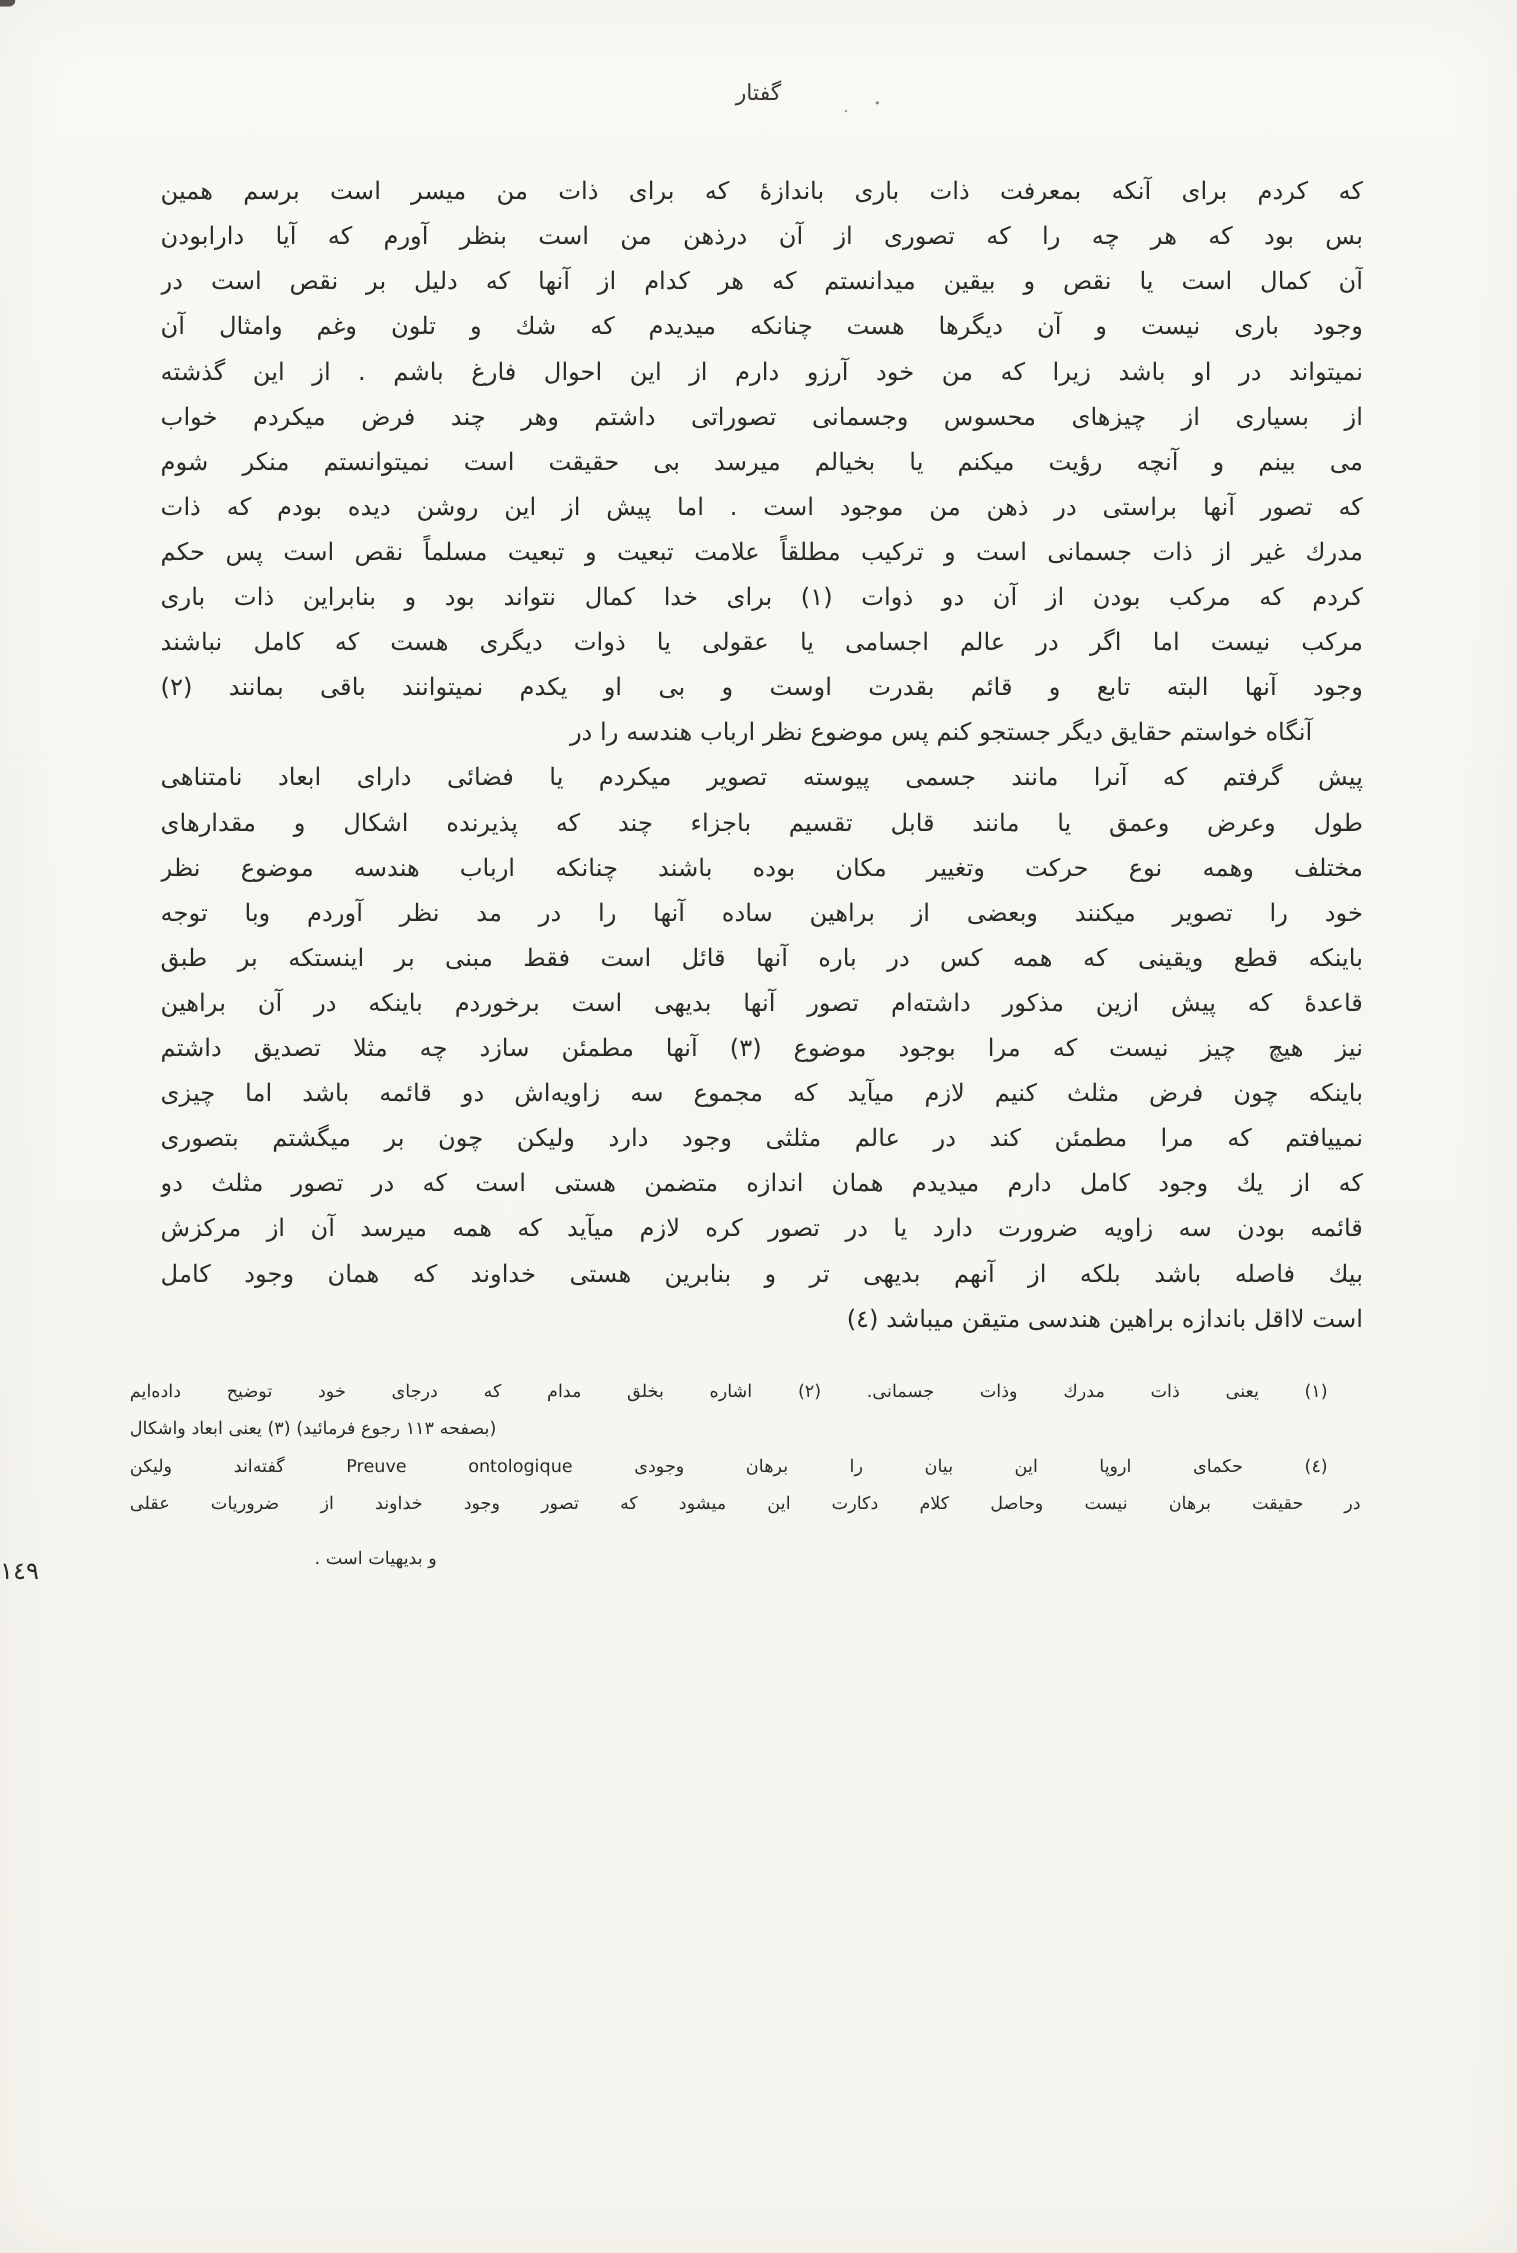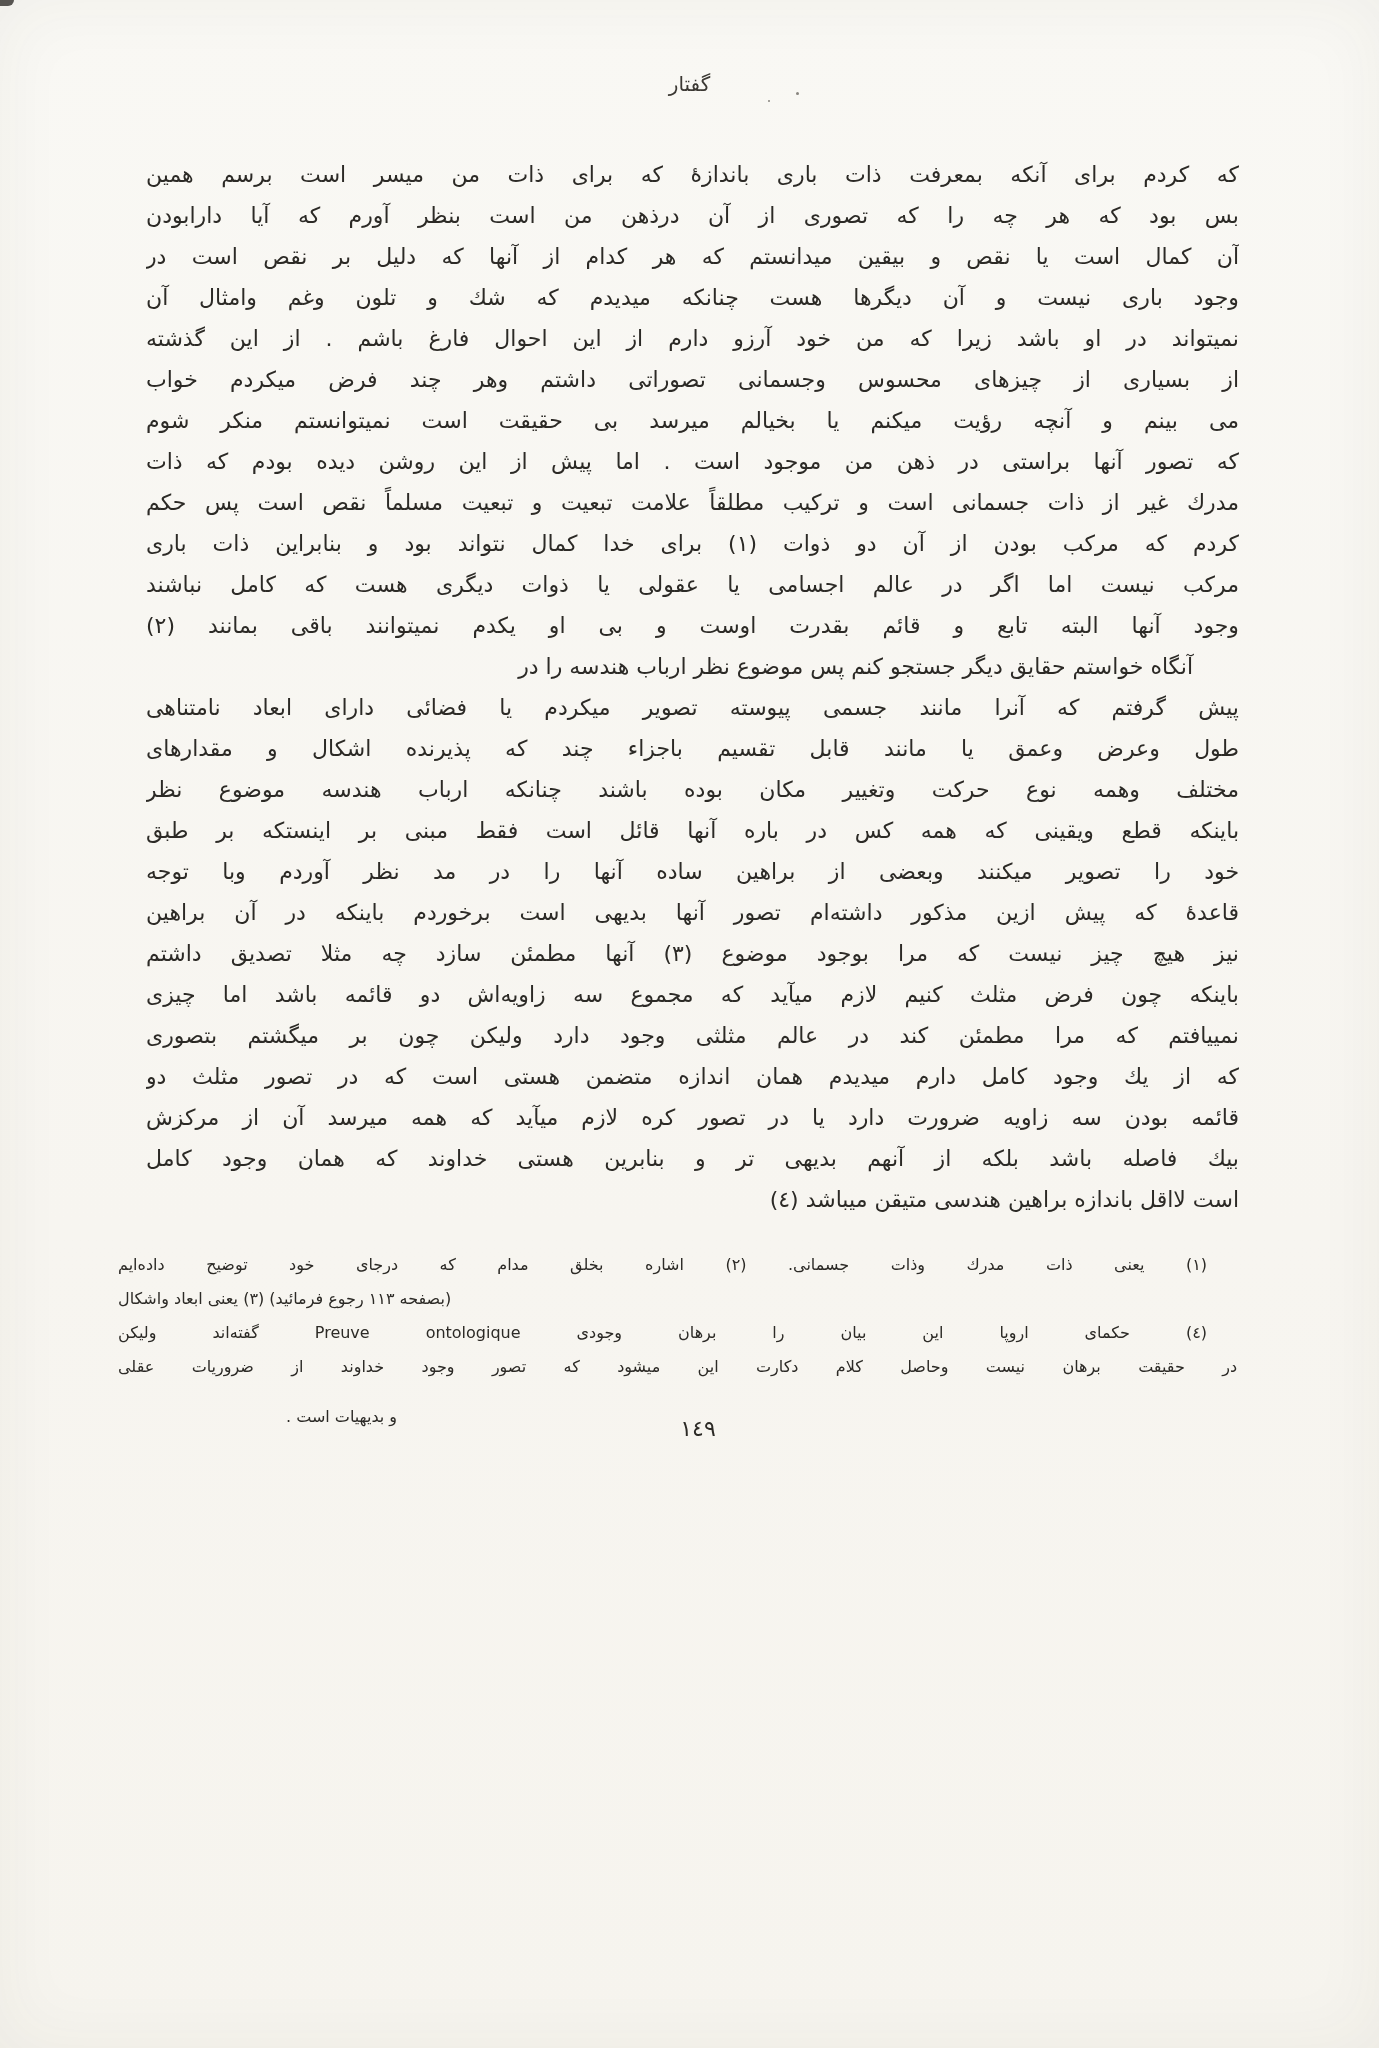--- a/index.html
+++ b/index.html
@@ -55,24 +55,22 @@
     height:34px;
     overflow:hidden;
   }
   .fn-justify { text-align:justify; text-align-last:justify; }
   .fn-ind { text-indent:30px; }
   .fn-mid { text-align:left; padding-right:112px; }
   .fn-tail { text-align:left; padding-left:168px;margin-top:16px; }
   .page-number {
     position:absolute;
     top:1416px; left:0; right:0;
-    text-align:center;
     font-size:22px;
     color:#2c2a26;
-    margin-left:17px;
   }
   .speck {
     position:absolute;
     background:#6b6861;
     border-radius:50%;
     opacity:.8;
   }
   .speck.s1 { left:796px; top:92px; width:3px; height:3px; }
   .speck.s2 { left:768px; top:100px; width:2px; height:2px; }
   .corner-mark {
@@ -104,22 +102,22 @@
       <div class="bline">می بینم و آنچه رؤیت میکنم یا بخیالم میرسد بی حقیقت است نمیتوانستم منکر شوم</div>
       <div class="bline">که تصور آنها براستی در ذهن من موجود است . اما پیش از این روشن دیده بودم که ذات</div>
       <div class="bline">مدرك غیر از ذات جسمانی است و ترکیب مطلقاً علامت تبعیت و تبعیت مسلماً نقص است پس حکم</div>
       <div class="bline">کردم که مرکب بودن از آن دو ذوات (۱) برای خدا کمال نتواند بود و بنابراین ذات باری</div>
       <div class="bline">مرکب نیست اما اگر در عالم اجسامی یا عقولی یا ذوات دیگری هست که کامل نباشند</div>
       <div class="bline">وجود آنها البته تابع و قائم بقدرت اوست و بی او یکدم نمیتوانند باقی بمانند (۲)</div>
       <div class="bline para-start">آنگاه خواستم حقایق دیگر جستجو کنم پس موضوع نظر ارباب هندسه را در</div>
       <div class="bline">پیش گرفتم که آنرا مانند جسمی پیوسته تصویر میکردم یا فضائی دارای ابعاد نامتناهی</div>
       <div class="bline">طول وعرض وعمق یا مانند قابل تقسیم باجزاء چند که پذیرنده اشکال و مقدارهای</div>
       <div class="bline">مختلف وهمه نوع حرکت وتغییر مکان بوده باشند چنانکه ارباب هندسه موضوع نظر</div>
+      <div class="bline">خود را تصویر میکنند وبعضی از براهین ساده آنها را در مد نظر آوردم وبا توجه</div>
       <div class="bline">باینکه قطع ویقینی که همه کس در باره آنها قائل است فقط مبنی بر اینستکه بر طبق</div>
-      <div class="bline">خود را تصویر میکنند وبعضی از براهین ساده آنها را در مد نظر آوردم وبا توجه</div>
       <div class="bline">قاعدهٔ که پیش ازین مذکور داشته‌ام تصور آنها بدیهی است برخوردم باینکه در آن براهین</div>
       <div class="bline">نیز هیچ چیز نیست که مرا بوجود موضوع (۳) آنها مطمئن سازد چه مثلا تصدیق داشتم</div>
       <div class="bline">باینکه چون فرض مثلث کنیم لازم میآید که مجموع سه زاویه‌اش دو قائمه باشد اما چیزی</div>
       <div class="bline">نمییافتم که مرا مطمئن کند در عالم مثلثی وجود دارد ولیکن چون بر میگشتم بتصوری</div>
       <div class="bline">که از یك وجود کامل دارم میدیدم همان اندازه متضمن هستی است که در تصور مثلث دو</div>
       <div class="bline">قائمه بودن سه زاویه ضرورت دارد یا در تصور کره لازم میآید که همه میرسد آن از مرکزش</div>
       <div class="bline">بیك فاصله باشد بلکه از آنهم بدیهی تر و بنابرین هستی خداوند که همان وجود کامل</div>
       <div class="bline para-end">است لااقل باندازه براهین هندسی متیقن میباشد (٤)</div>
     </div>
 

